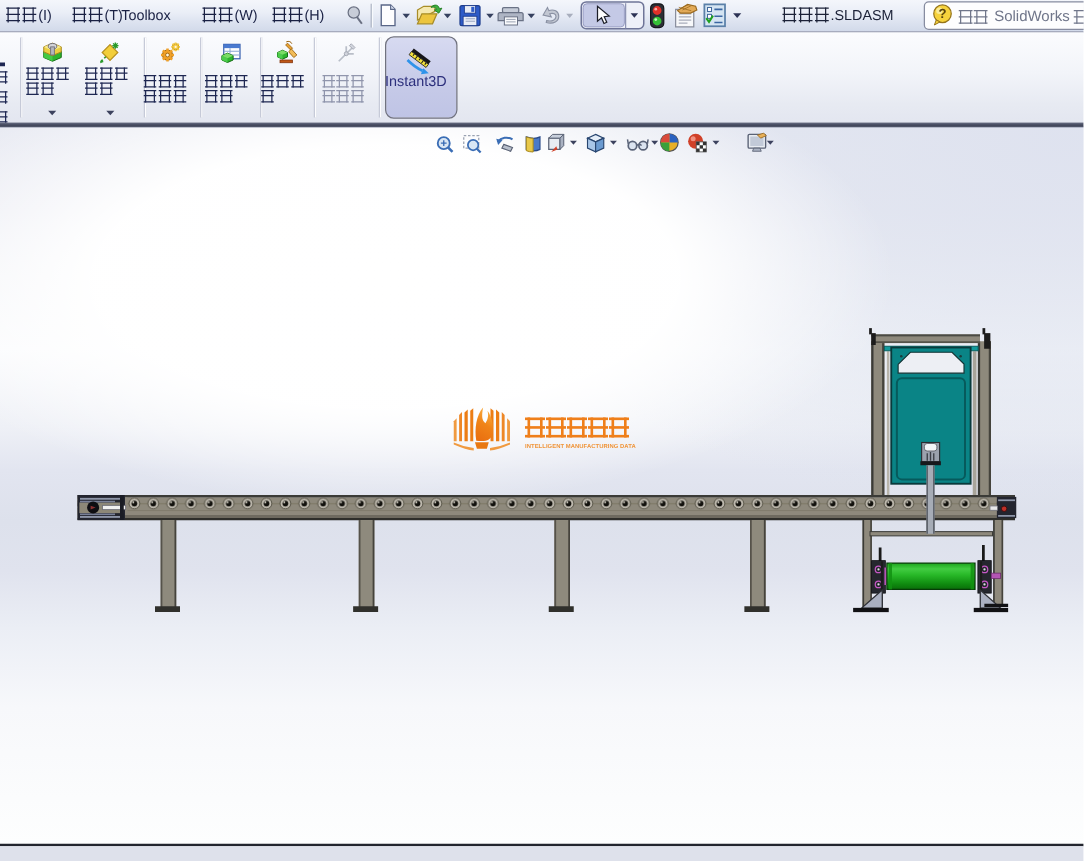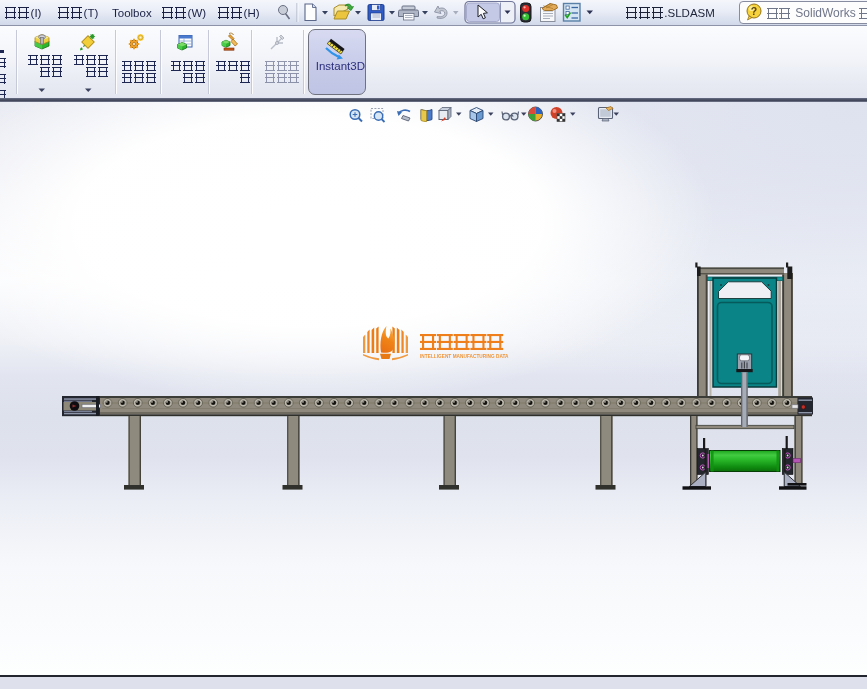--- a/index.html
+++ b/index.html
@@ -20,38 +20,38 @@
 background:linear-gradient(180deg,#f4f6fb 0%,#eaeef7 40%,#dde3f0 70%,#d2daea 100%);
 border-bottom:1px solid #8d94aa;}
 .mi{position:absolute;top:6px;font-size:11.5px;color:#1a2144;}
 .mi .lat{font-size:11.5px;color:#1a2144;position:relative;top:0.5px;}
 
 #ribbon{position:absolute;left:0;top:26px;width:867px;height:72px;
 background:linear-gradient(180deg,#fbfcfe 0%,#f2f4f9 45%,#e7eaf2 80%,#e3e6f0 100%);}
 #ribborder{position:absolute;left:0;top:98px;width:867px;height:4px;z-index:5;
 background:linear-gradient(180deg,#6a7087 0%,#474c61 45%,#3f4458 75%,#8a90a5 100%);}
 .rsep{position:absolute;top:4px;width:1px;height:64px;background:#c6cad8;border-right:1px solid #fdfdfe;}
-.rbtxt{position:absolute;text-align:right;color:#1e2752;font-size:11px;}
+.rbtxt{position:absolute;text-align:left;color:#1e2752;font-size:11px;}
 .gray .cj{opacity:0.45;}
 
 #canvas{position:absolute;left:0;top:101px;width:867px;height:574px;
 background:
 radial-gradient(ellipse 520px 235px at 310px 120px, rgba(255,255,255,1) 0%, rgba(255,255,255,0.98) 45%, rgba(255,255,255,0) 78%),
 radial-gradient(ellipse 620px 380px at 98% 2%, rgba(222,226,239,0.95) 0%, rgba(221,226,238,0.5) 55%, rgba(221,226,238,0) 80%),
 linear-gradient(180deg,#e9ebf3 0%,#ecedf4 12%,#f3f4f8 21%,#fafbfd 31%,#eef0f6 42%,#e2e5f0 48%,#dde1ec 55%,#e0e3ee 62%,#ebeef5 70%,#f7f8fb 81%,#fdfefe 100%);}
 #statusline{position:absolute;left:0;top:675px;width:867px;height:2px;background:#22252e;}
 #statusbar{position:absolute;left:0;top:677px;width:867px;height:12px;background:#dee1eb;}
 </style>
 </head>
 <body>
 <div id="app">
   <div id="menubar">
     <span class="mi" style="left:5px"><i class="cj cjM"></i><i class="cj cjM"></i><span class="lat">(I)</span></span>
     <span class="mi" style="left:58px"><i class="cj cjM"></i><i class="cj cjM"></i><span class="lat">(T)</span></span>
-    <span class="mi lat" style="left:112px;top:7px">Toolbox</span>
+    <span class="mi lat" style="left:97px;top:7px">Toolbox</span>
     <span class="mi" style="left:162px"><i class="cj cjM"></i><i class="cj cjM"></i><span class="lat">(W)</span></span>
     <span class="mi" style="left:218px"><i class="cj cjM"></i><i class="cj cjM"></i><span class="lat">(H)</span></span>
     <svg class="abs" style="left:0;top:0" width="867" height="25" viewBox="0 0 867 25">
 
       <g stroke="#6a7082" fill="#c8cdd8">
           <circle cx="283" cy="10" r="4.5"></circle>
           <path d="M285.5,13.5 L289.5,19" stroke-width="1.6" fill="none"></path>
         </g>
 
       <line x1="297" y1="3" x2="297" y2="22" stroke="#aab0c0"></line>

